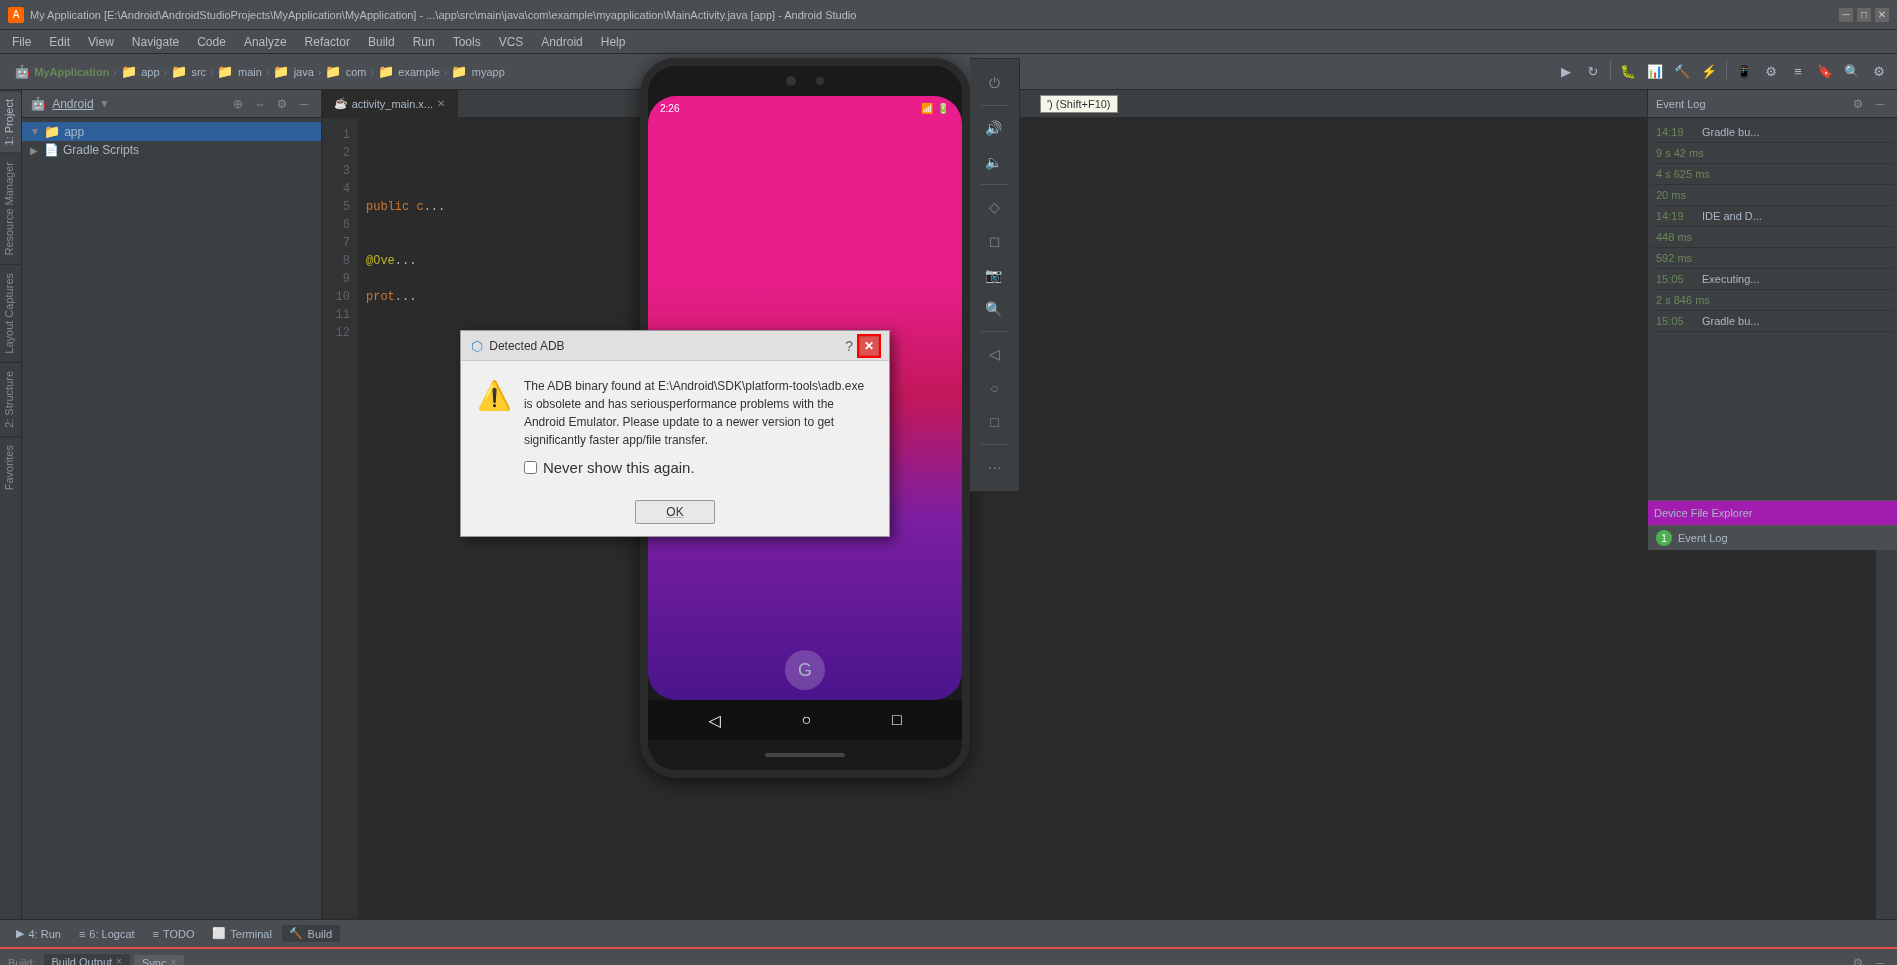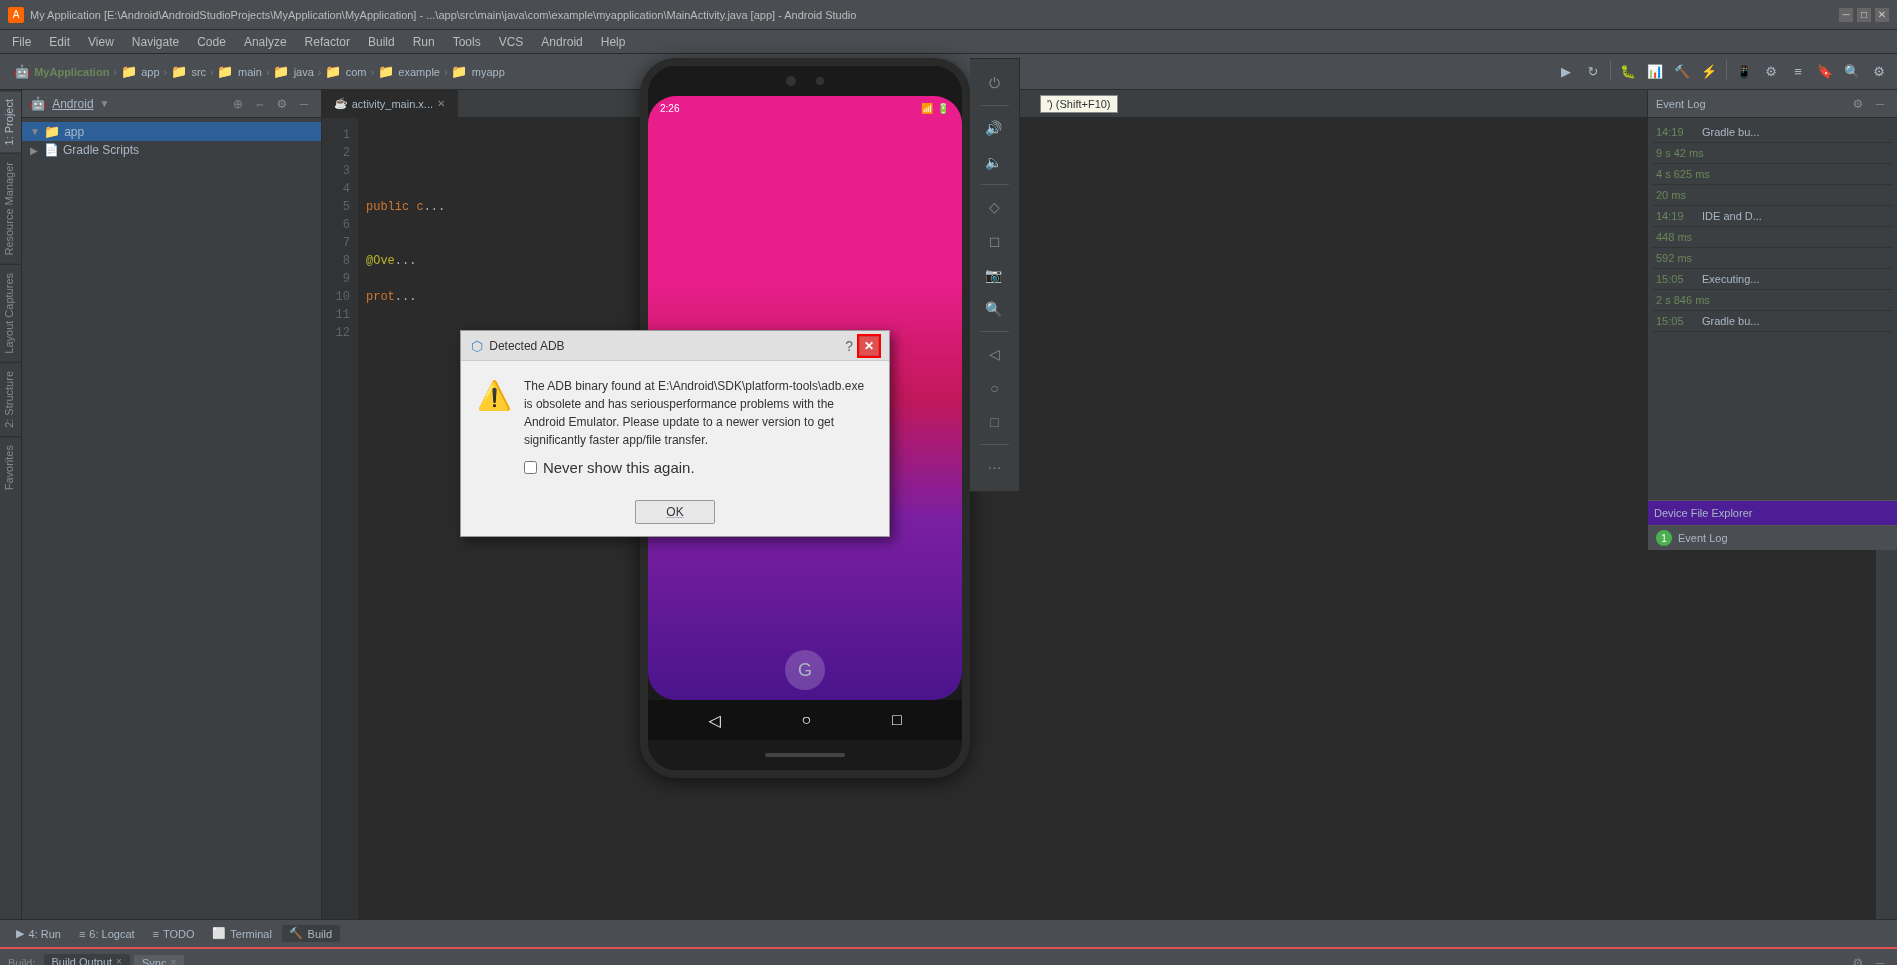--- a/index.html
+++ b/index.html
@@ -887,21 +887,21 @@
     <div class="event-item">
       <span class="event-time">2 s 846 ms</span>
       <span class="event-text"></span>
     </div>
     <div class="event-item">
       <span class="event-time">15:05</span>
       <span class="event-text">Gradle bu...</span>
     </div>
   </div>
 
-  <div style="border-top:1px solid #555;padding:6px;background:#4c1d95;display:flex;align-items:center;gap:6px;">
+  <div style="border-top:1px solid #555;padding:6px;background:#a21caf;display:flex;align-items:center;gap:6px;">
     <span style="font-size:11px;color:#a9b7c6;">Device File Explorer</span>
   </div>
 
   <div style="border-top:1px solid #555;padding:4px 8px;background:#4a4e52;display:flex;align-items:center;gap:6px;">
     <span style="background:#4caf50;color:white;border-radius:50%;width:16px;height:16px;display:inline-flex;align-items:center;justify-content:center;font-size:10px;">1</span>
     <span style="font-size:11px;color:#a9b7c6;">Event Log</span>
   </div>
 </div>
 
 <div class="dialog-overlay">

